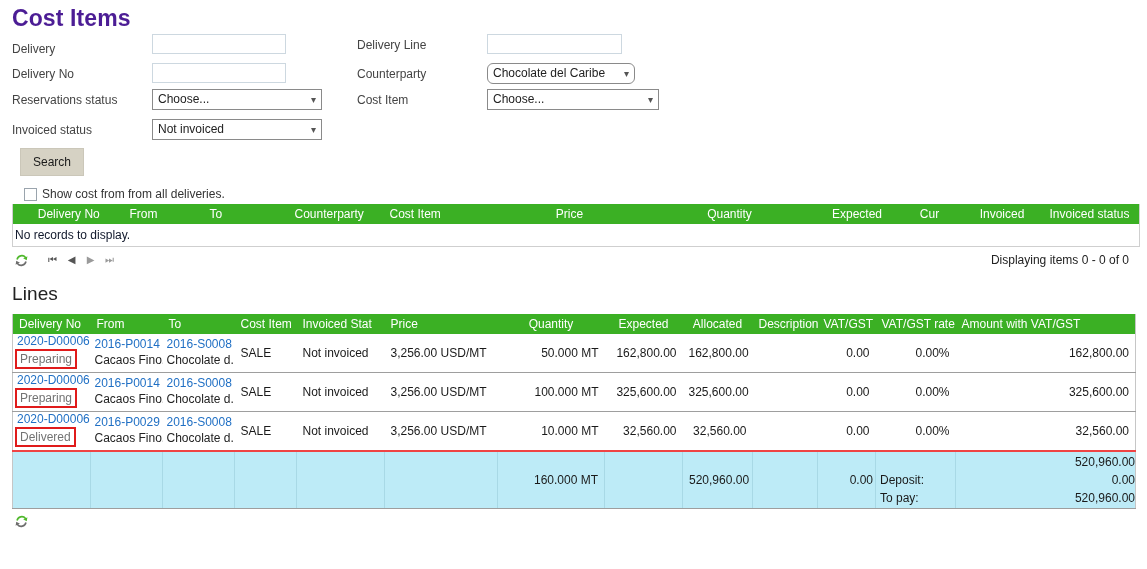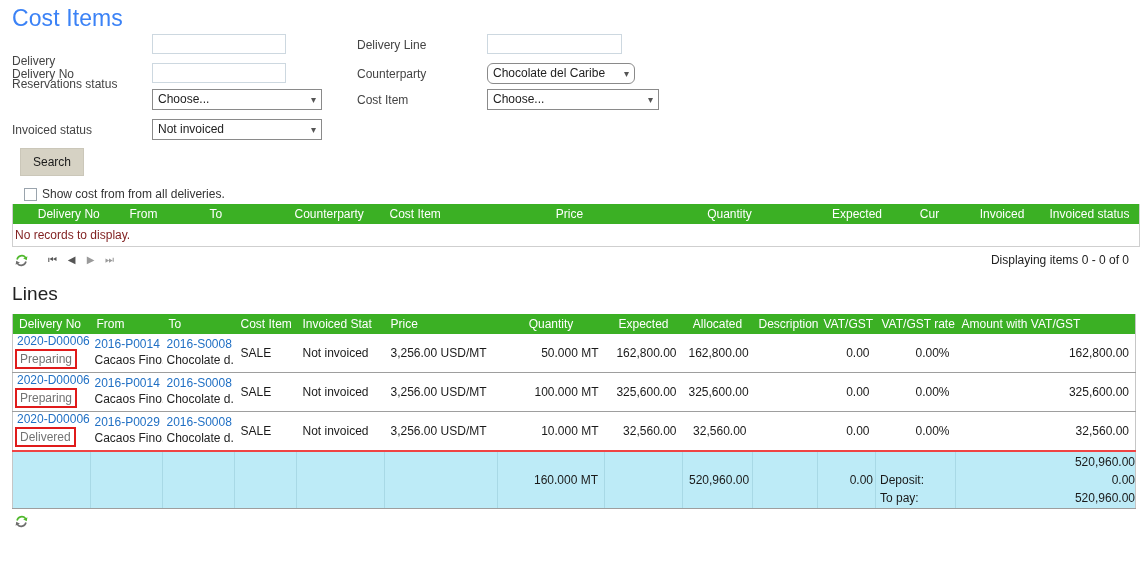--- a/index.html
+++ b/index.html
@@ -13,22 +13,22 @@
     font-family: "Liberation Sans", sans-serif;
     font-size: 12px;
     color: #1a1a1a;
     overflow: hidden;
     position: relative;
   }
   .page { padding: 0 10px; }
 
   h1.page-title {
     font-size: 23px;
-    font-weight: 400;
-    color: #3b82f6;
+    font-weight: 700;
+    color: #4c1d95;
     margin: 5px 0 2px 2px;
     letter-spacing: .1px;
   }
   h2.section-title {
     font-size: 19px;
     font-weight: 400;
     color: #222;
     margin: 8px 0 10px 2px;
     letter-spacing: .1px;
   }
@@ -129,21 +129,21 @@
   }
   table.grid thead th.l { text-align: left; }
   table.grid thead th.c { text-align: center; }
 
   
   .costgrid-wrap { margin: 0 2px; }
   table.costgrid { border: 1px solid #cfcfcf; border-top: none; }
   table.costgrid thead th { border: none; }
   table.costgrid td.empty {
     padding: 4px 0 4px 2px;
-    color: #7f1d1d;
+    color: #0f172a;
     background: #fff;
     border: none;
   }
 
   .pager {
     display: flex;
     align-items: center;
     gap: 0px;
     margin: 4px 2px 0 4px;
     height: 18px;
@@ -230,27 +230,27 @@
 <body>
 
 <div class="page">
 
   <h1 class="page-title">Cost Items</h1>
 
 
   
   <div class="filter-grid">
 
-    <div class="flabel" style="left:0px; top:16px;">Delivery</div>
+    <div class="flabel" style="left:0px; top:4px;">Delivery</div>
     <input class="ftext" style="left: 140px; top: 0px; width: 134px;" value="">
 
     <div class="flabel" style="left:0px; top:29px;">Delivery No</div>
     <input class="ftext" style="left: 140px; top: 29px; width: 134px;" value="">
 
-    <div class="flabel" style="left:0px; top:39px;">Reservations status</div>
+    <div class="flabel" style="left:0px; top:55px;">Reservations status</div>
     <div class="fselect" style="left:140px; top:55px; width:170px;">
       <span>Choose...</span>
       <span class="chev">▾</span>
     </div>
 
     <div class="flabel" style="left:0px; top:85px;">Invoiced status</div>
     <div class="fselect" style="left:140px; top:85px; width:170px;">
       <span>Not invoiced</span>
       <span class="chev">▾</span>
     </div>

